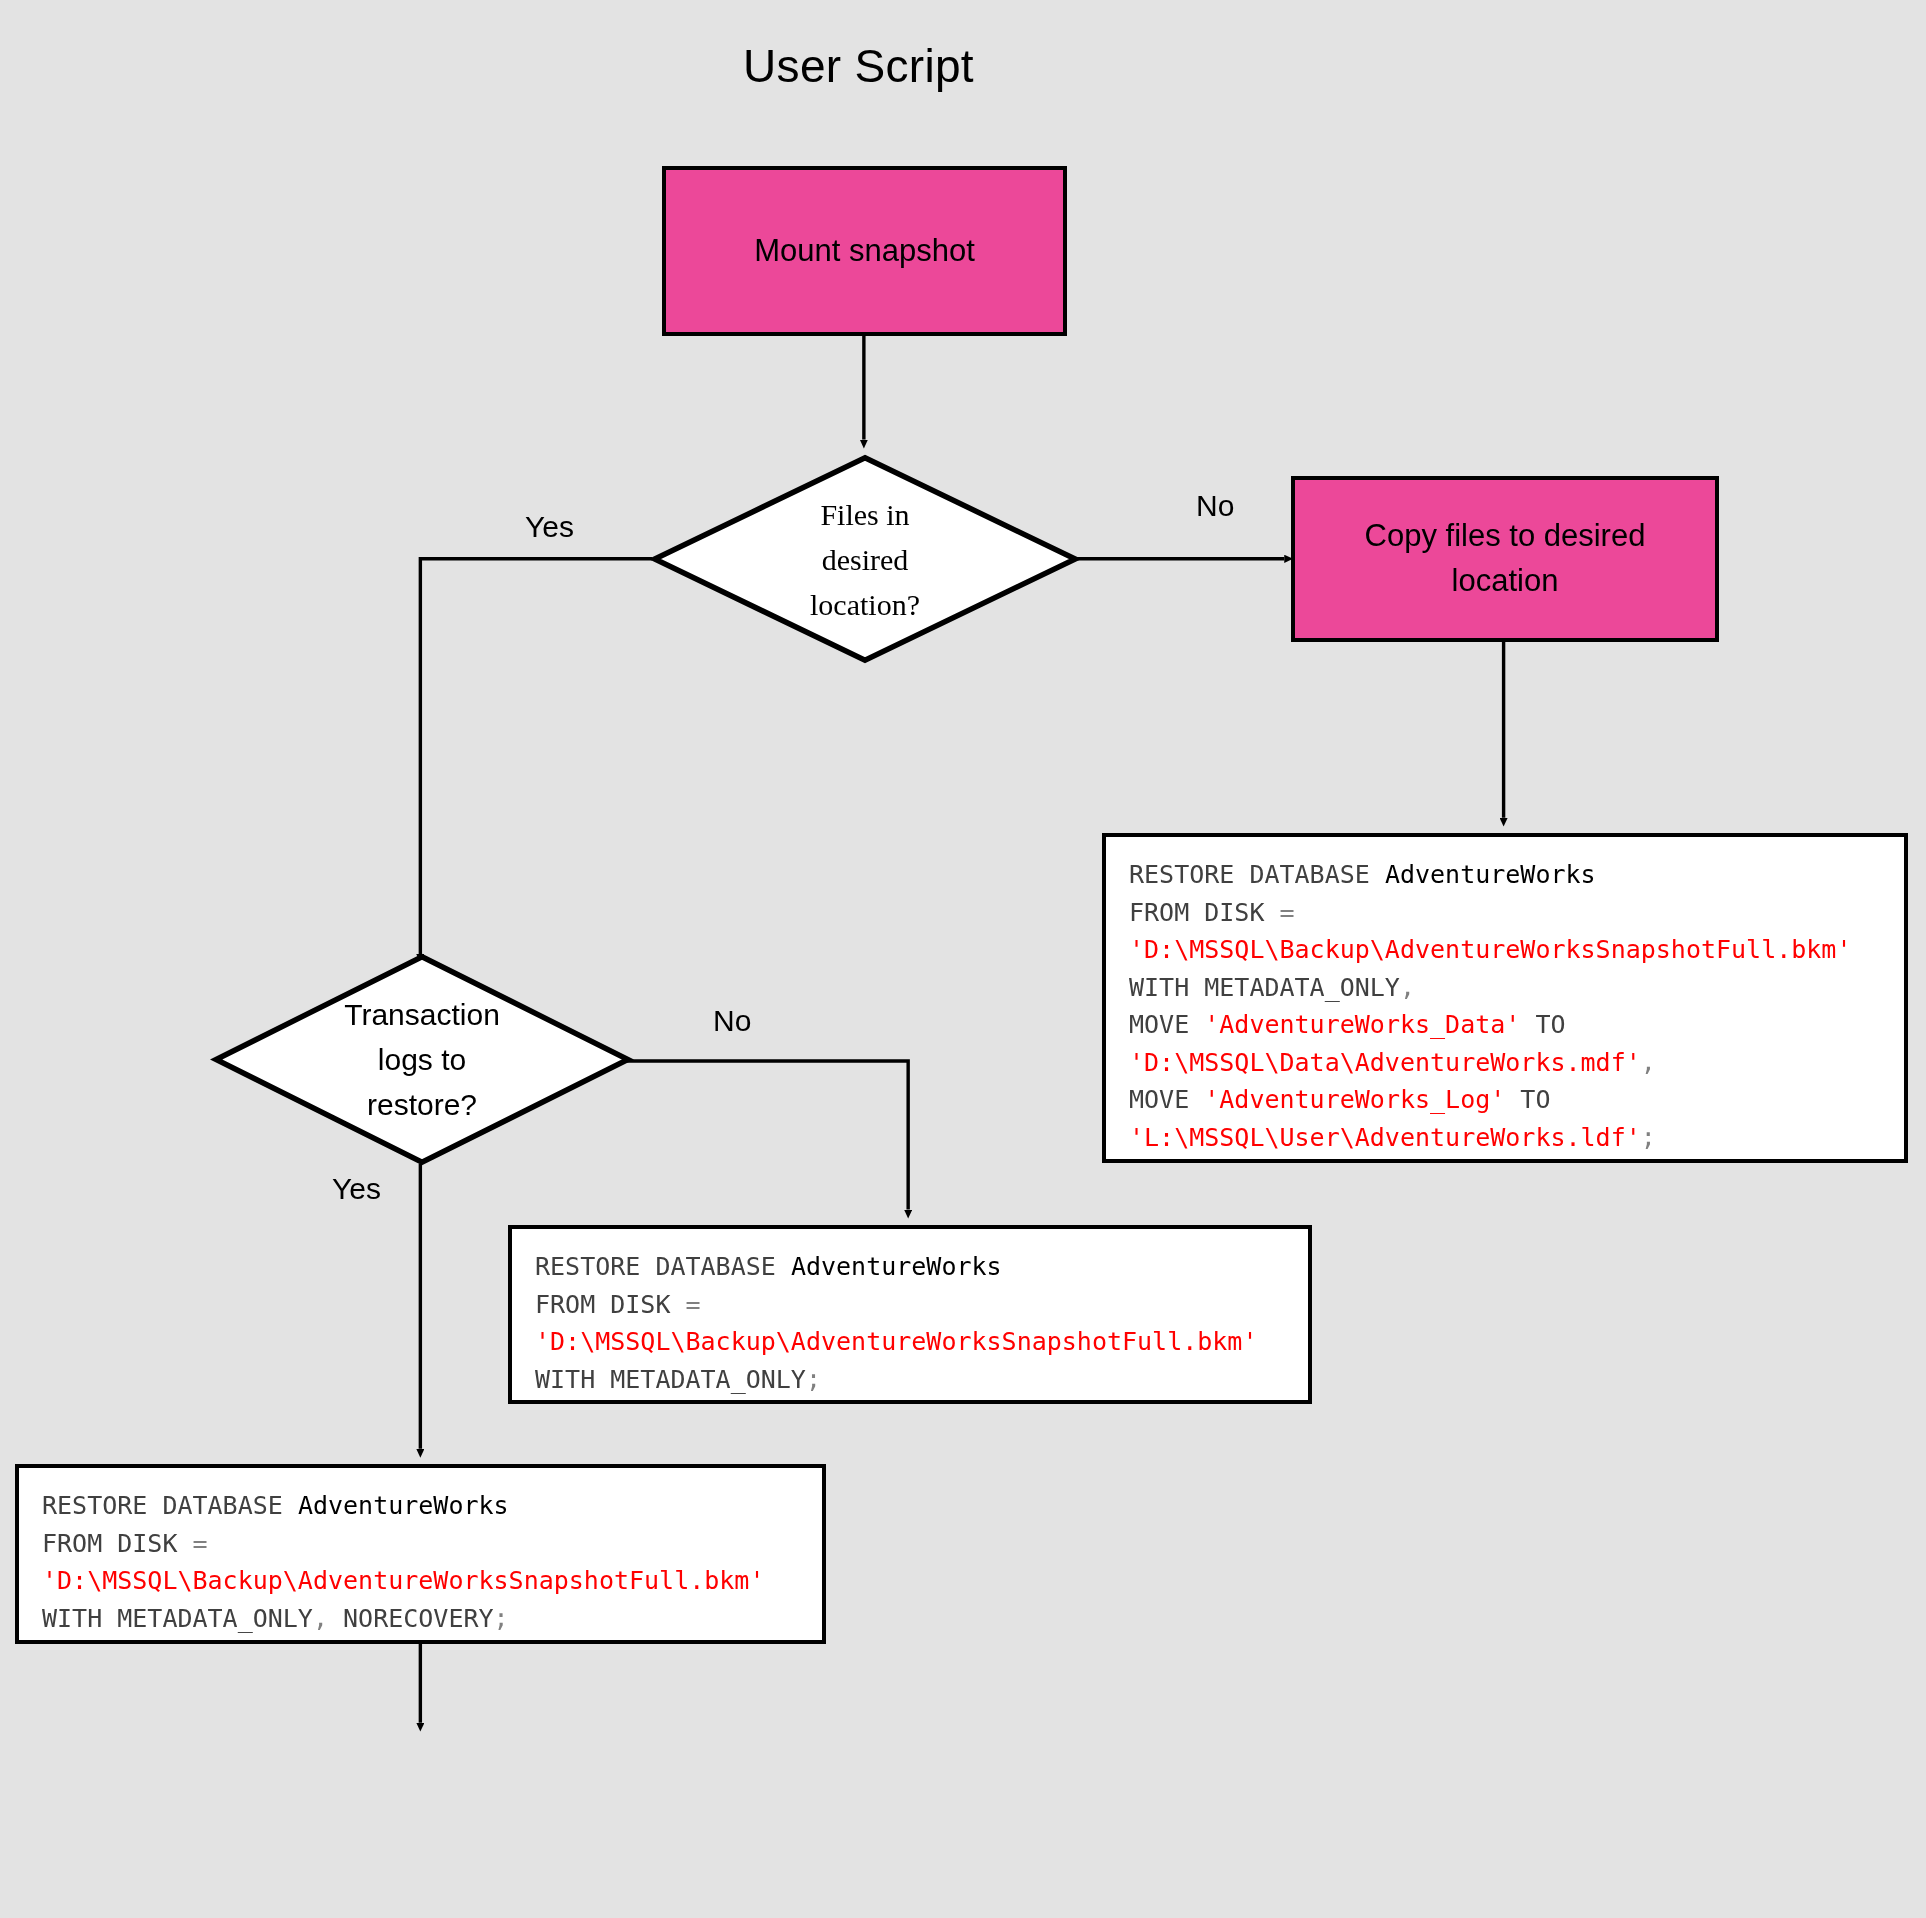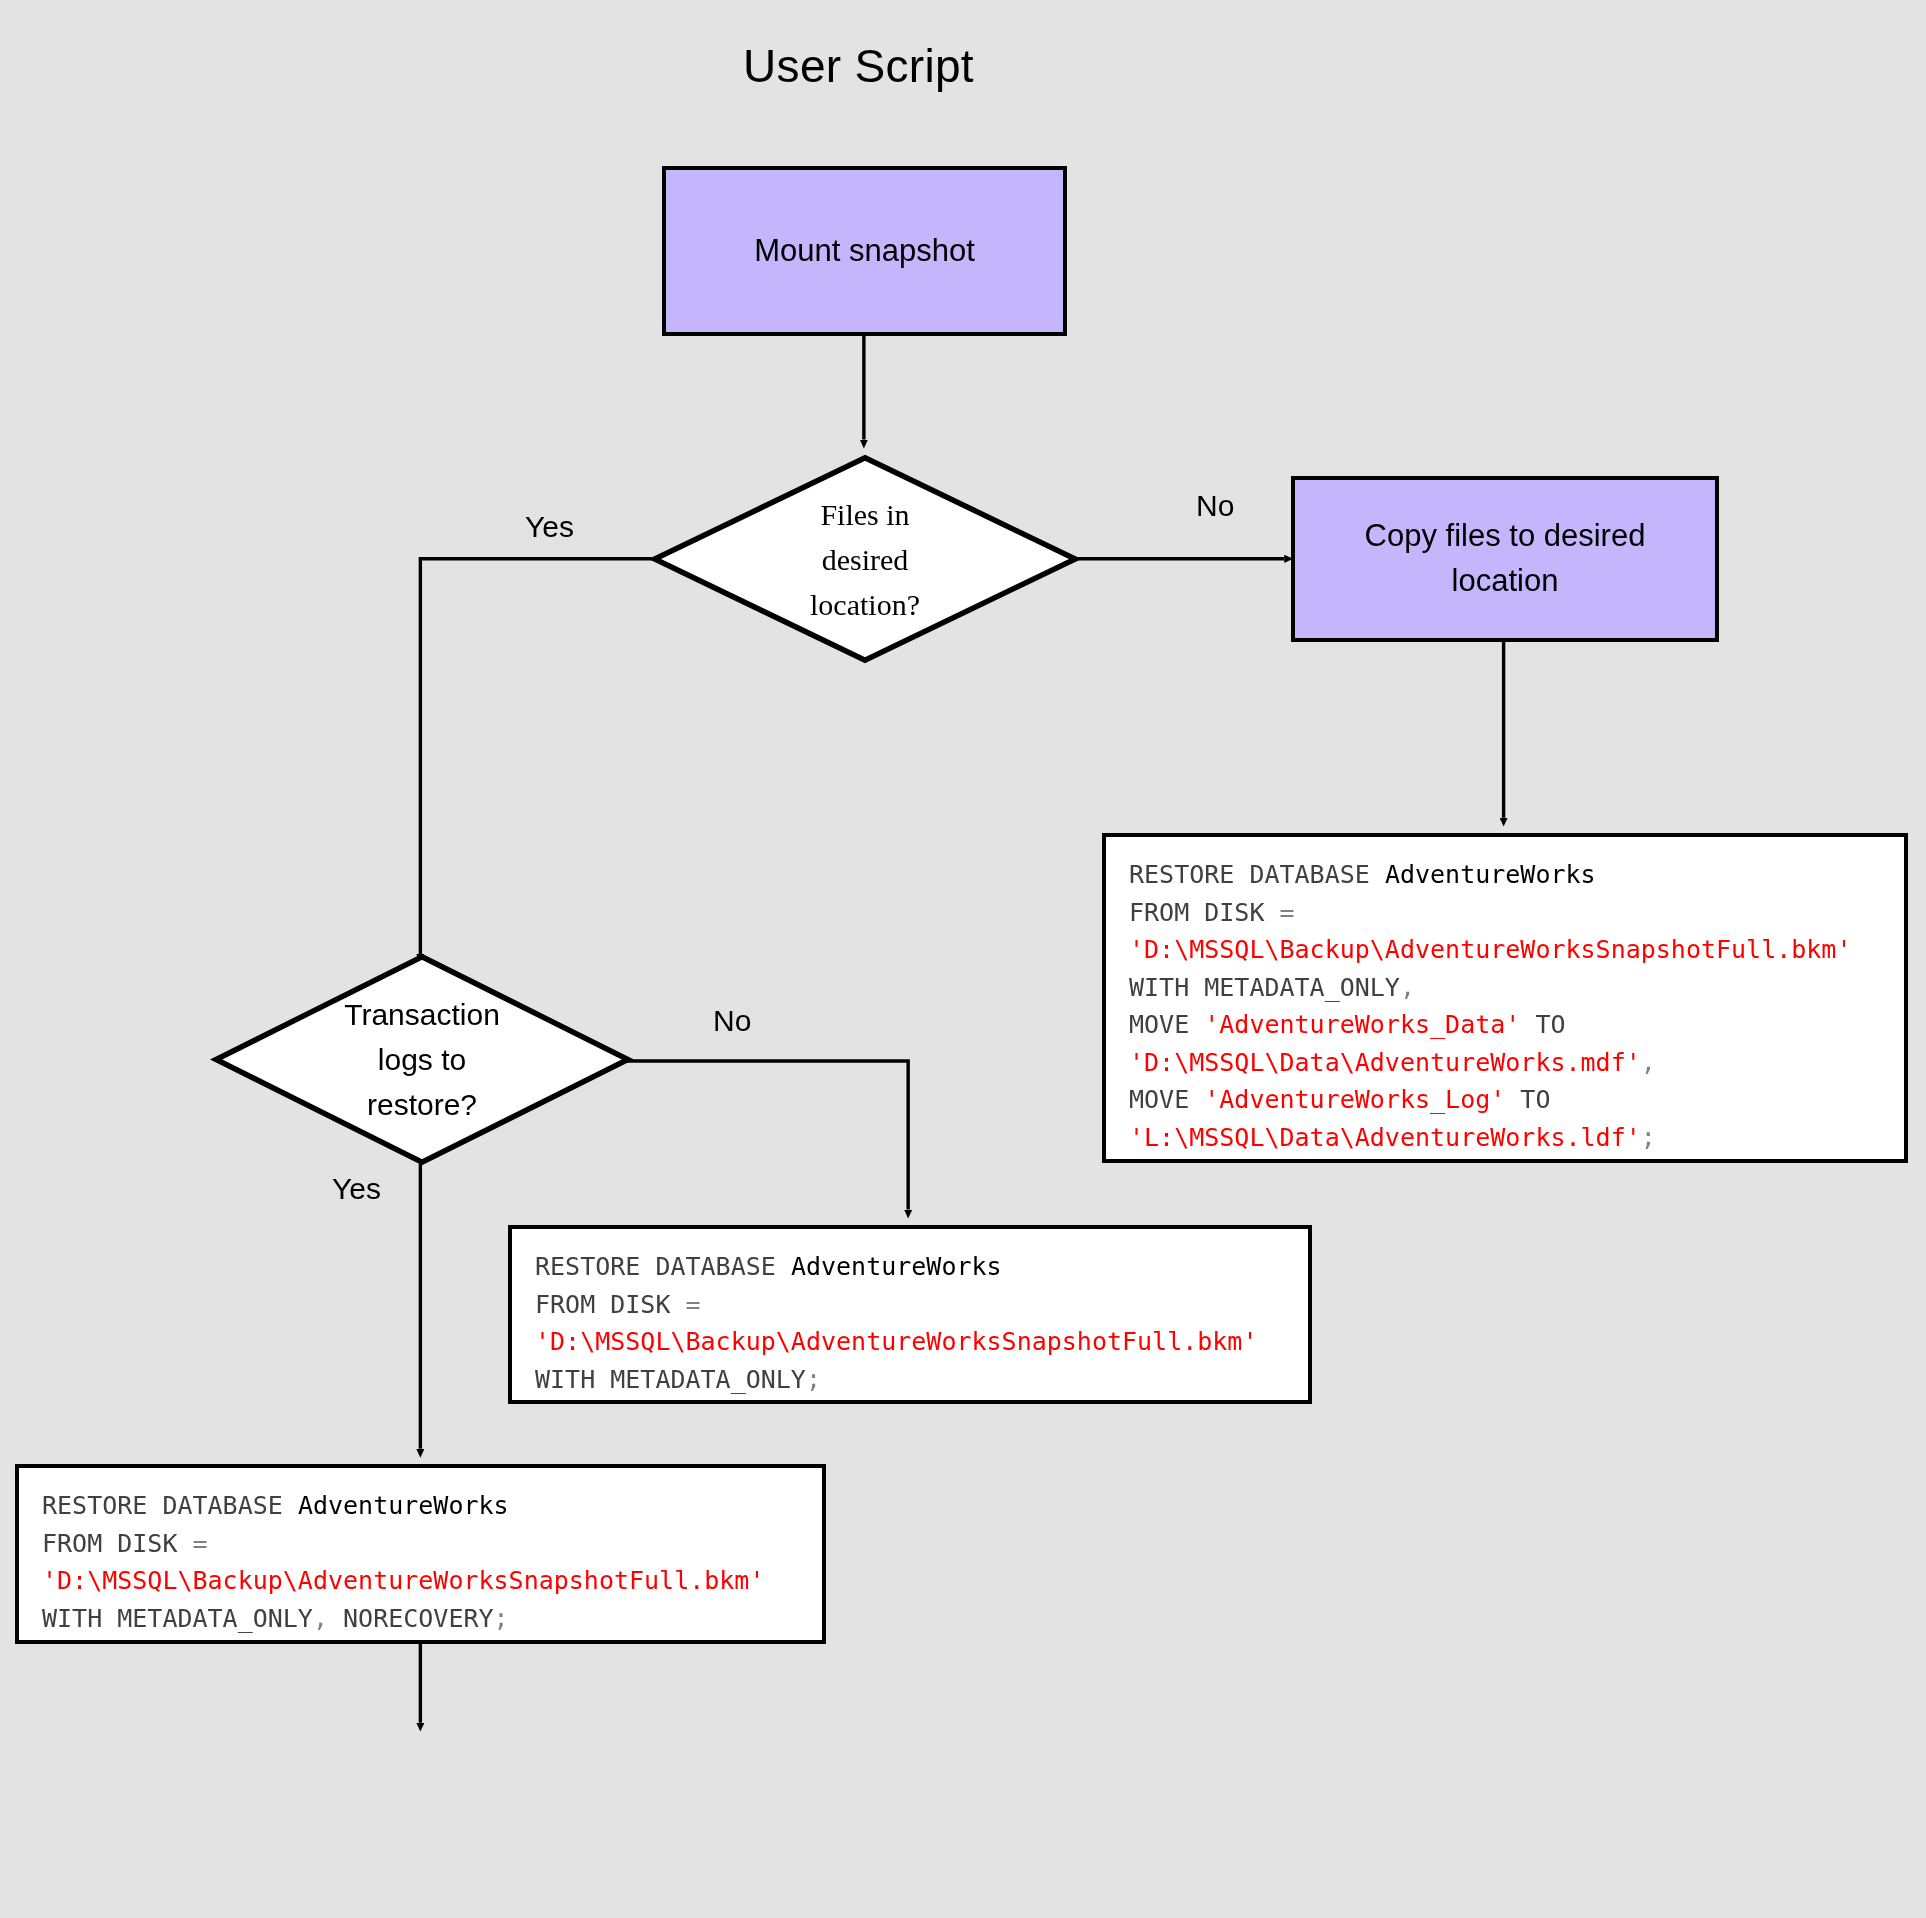--- a/index.html
+++ b/index.html
@@ -21,21 +21,21 @@
     top: 19px;
     width: 1717px;
     text-align: center;
     font-size: 46px;
     color: #000;
     letter-spacing: 0.3px;
     margin-top: 20px;
   }
   .proc-box {
     position: absolute;
-    background: #c4b5fd;
+    background: #ec4899;
     border: 4.8px solid #000000;
     box-sizing: border-box;
     display: flex;
     align-items: center;
     justify-content: center;
     text-align: center;
     font-size: 31px;
     line-height: 1.45;
     color: #000;
     padding: 0 17.7px;
@@ -161,21 +161,21 @@
   <div class="edge-label" style="left:713px; top:1004px;">No</div>
   <div class="edge-label" style="left:332px; top:1172px;">Yes</div>
 
   <div class="code-box" style="left:1102px; top:833px; width:806px; height:330px;"><span class="kw">RESTORE DATABASE </span><span class="id">AdventureWorks</span>
 <span class="kw">FROM DISK </span><span class="pun">=</span>
 <span class="str">'D:\MSSQL\Backup\AdventureWorksSnapshotFull.bkm'</span>
 <span class="kw">WITH METADATA_ONLY</span><span class="pun">,</span>
 <span class="kw">MOVE </span><span class="str">'AdventureWorks_Data'</span><span class="kw"> TO</span>
 <span class="str">'D:\MSSQL\Data\AdventureWorks.mdf'</span><span class="pun">,</span>
 <span class="kw">MOVE </span><span class="str">'AdventureWorks_Log'</span><span class="kw"> TO</span>
-<span class="str">'L:\MSSQL\Data\AdventureWorks.ldf'</span><span class="pun">;</span></div>
+<span class="str">'L:\MSSQL\User\AdventureWorks.ldf'</span><span class="pun">;</span></div>
 
   <div class="code-box" style="left:508px; top:1225px; width:804px; height:179px;"><span class="kw">RESTORE DATABASE </span><span class="id">AdventureWorks</span>
 <span class="kw">FROM DISK </span><span class="pun">=</span>
 <span class="str">'D:\MSSQL\Backup\AdventureWorksSnapshotFull.bkm'</span>
 <span class="kw">WITH METADATA_ONLY</span><span class="pun">;</span></div>
 
   <div class="code-box" style="left:15px; top:1464px; width:811px; height:180px;"><span class="kw">RESTORE DATABASE </span><span class="id">AdventureWorks</span>
 <span class="kw">FROM DISK </span><span class="pun">=</span>
 <span class="str">'D:\MSSQL\Backup\AdventureWorksSnapshotFull.bkm'</span>
 <span class="kw">WITH METADATA_ONLY</span><span class="pun">, </span><span class="kw">NORECOVERY</span><span class="pun">;</span></div>

